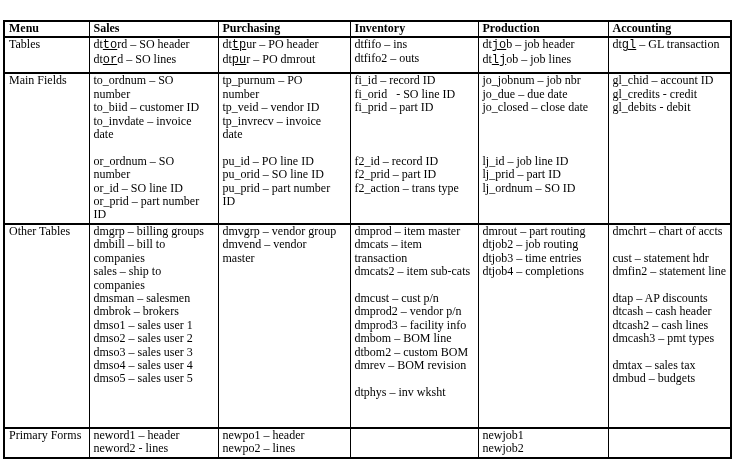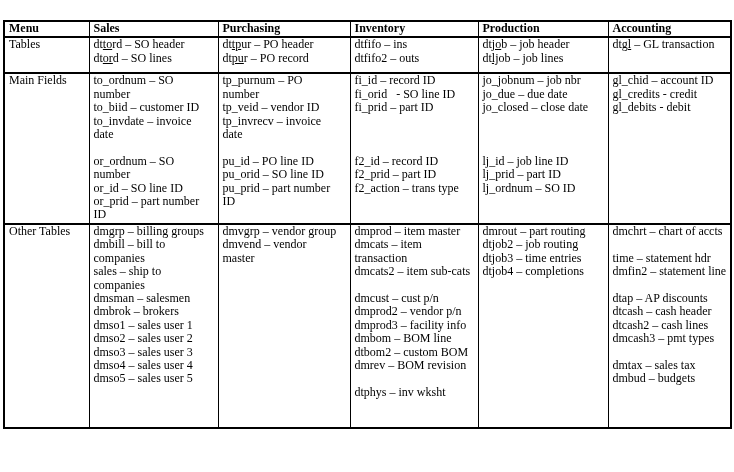--- a/index.html
+++ b/index.html
@@ -40,21 +40,21 @@
     white-space: nowrap;
   }
   .grid td.label { font-weight: normal; }
   .grid thead tr { height: 14px; }
   .grid tr.row-0 { height: 36px; }
   .grid tr.row-1 { height: 148px; }
   .grid tr.row-2 { height: 204px; }
   .grid tr.row-3 { height: 29px; }
   .grid tr.row-4 { height: 24px; }
   .ln { white-space: pre-wrap; }
-  .u { text-decoration: underline; }
+  .u { text-decoration: underline; font-family: Liberation Mono, monospace; }
 </style>
 </head>
 <body>
 
 <div class="page">
   <table class="grid">
     <colgroup>
       <col style="width:85px">
       <col style="width:129px">
       <col style="width:132px">
@@ -74,21 +74,21 @@
       </thead>
     <tbody>
         <tr class="row-0">
           <td class="label">Tables</td>
           <td>
             <div class="ln"><span>dt</span><span class="u">to</span><span>rd – SO header</span></div>
             <div class="ln"><span>dt</span><span class="u">or</span><span>d – SO lines</span></div>
           </td>
           <td>
             <div class="ln"><span>dt</span><span class="u">tp</span><span>ur – PO header</span></div>
-            <div class="ln"><span>dt</span><span class="u">pu</span><span>r – PO record</span></div>
+            <div class="ln"><span>dt</span><span class="u">pu</span><span>r – PO dmrout</span></div>
           </td>
           <td>
             <div class="ln">dtfifo – ins</div>
             <div class="ln">dtfifo2 – outs</div>
           </td>
           <td>
             <div class="ln"><span>dt</span><span class="u">jo</span><span>b – job header</span></div>
             <div class="ln"><span>dt</span><span class="u">lj</span><span>ob – job lines</span></div>
           </td>
           <td>
@@ -188,27 +188,44 @@
           </td>
           <td>
             <div class="ln">dmrout – part routing</div>
             <div class="ln">dtjob2 – job routing</div>
             <div class="ln">dtjob3 – time entries</div>
             <div class="ln">dtjob4 – completions</div>
           </td>
           <td>
             <div class="ln">dmchrt – chart of accts</div>
             <div class="ln">&nbsp;</div>
-            <div class="ln">time – statement hdr</div>
+            <div class="ln">cust – statement hdr</div>
             <div class="ln">dmfin2 – statement line</div>
             <div class="ln">&nbsp;</div>
             <div class="ln">dtap – AP discounts</div>
             <div class="ln">dtcash – cash header</div>
             <div class="ln">dtcash2 – cash lines</div>
             <div class="ln">dmcash3 – pmt types</div>
             <div class="ln">&nbsp;</div>
             <div class="ln">dmtax – sales tax</div>
             <div class="ln">dmbud – budgets</div>
           </td>
+        </tr>
+        <tr class="row-4">
+          <td class="label">Primary Forms</td>
+          <td>
+            <div class="ln">neword1 – header</div>
+            <div class="ln">neword2 - lines</div>
+          </td>
+          <td>
+            <div class="ln">newpo1 – header</div>
+            <div class="ln">newpo2 – lines</div>
+          </td>
+          <td></td>
+          <td>
+            <div class="ln">newjob1</div>
+            <div class="ln">newjob2</div>
+          </td>
+          <td></td>
         </tr>
       </tbody>
   </table>
 </div>
 
 </body></html>

